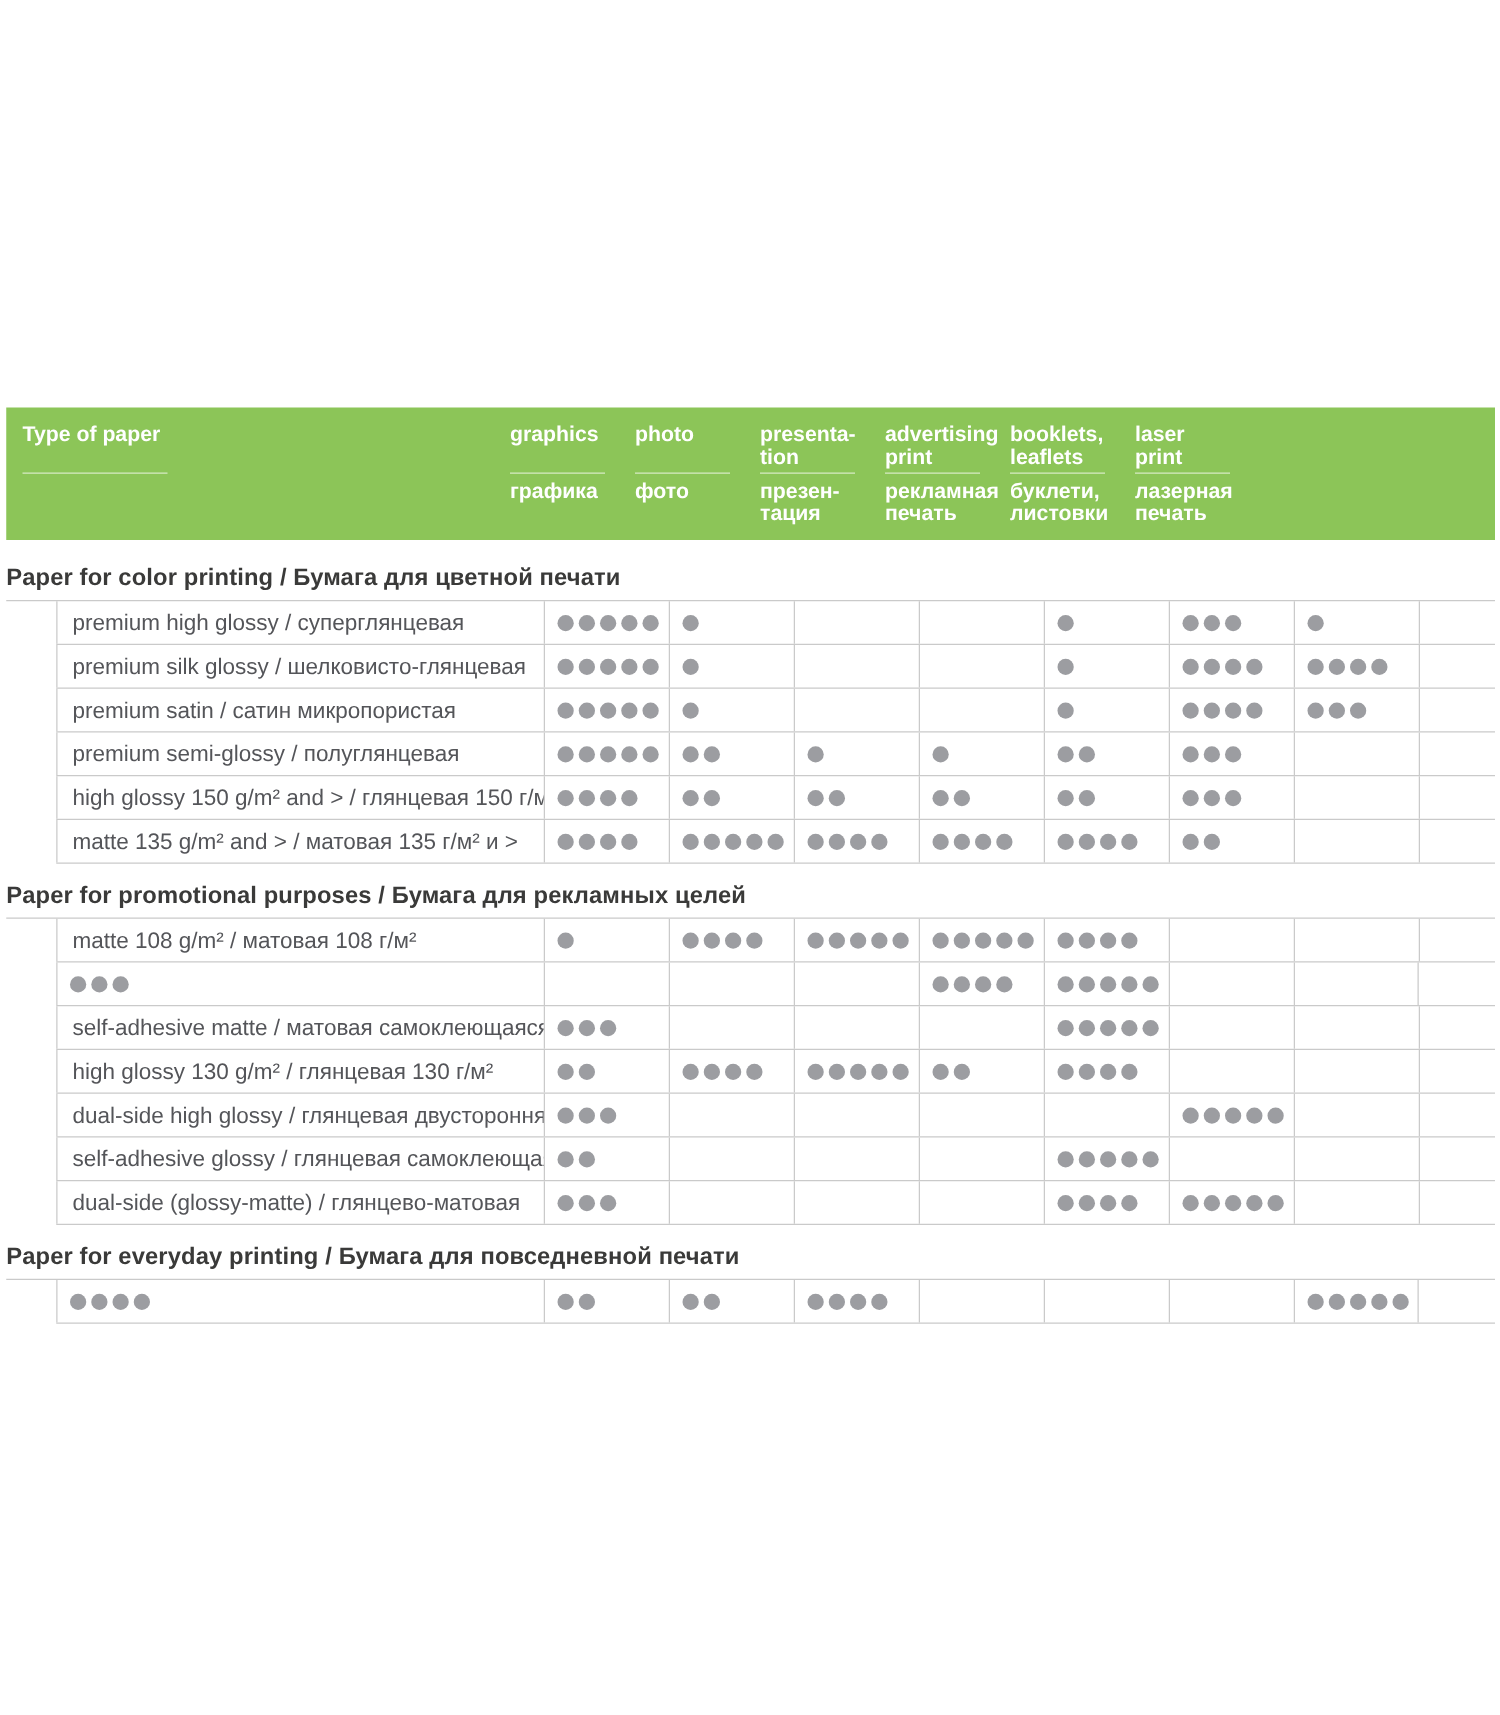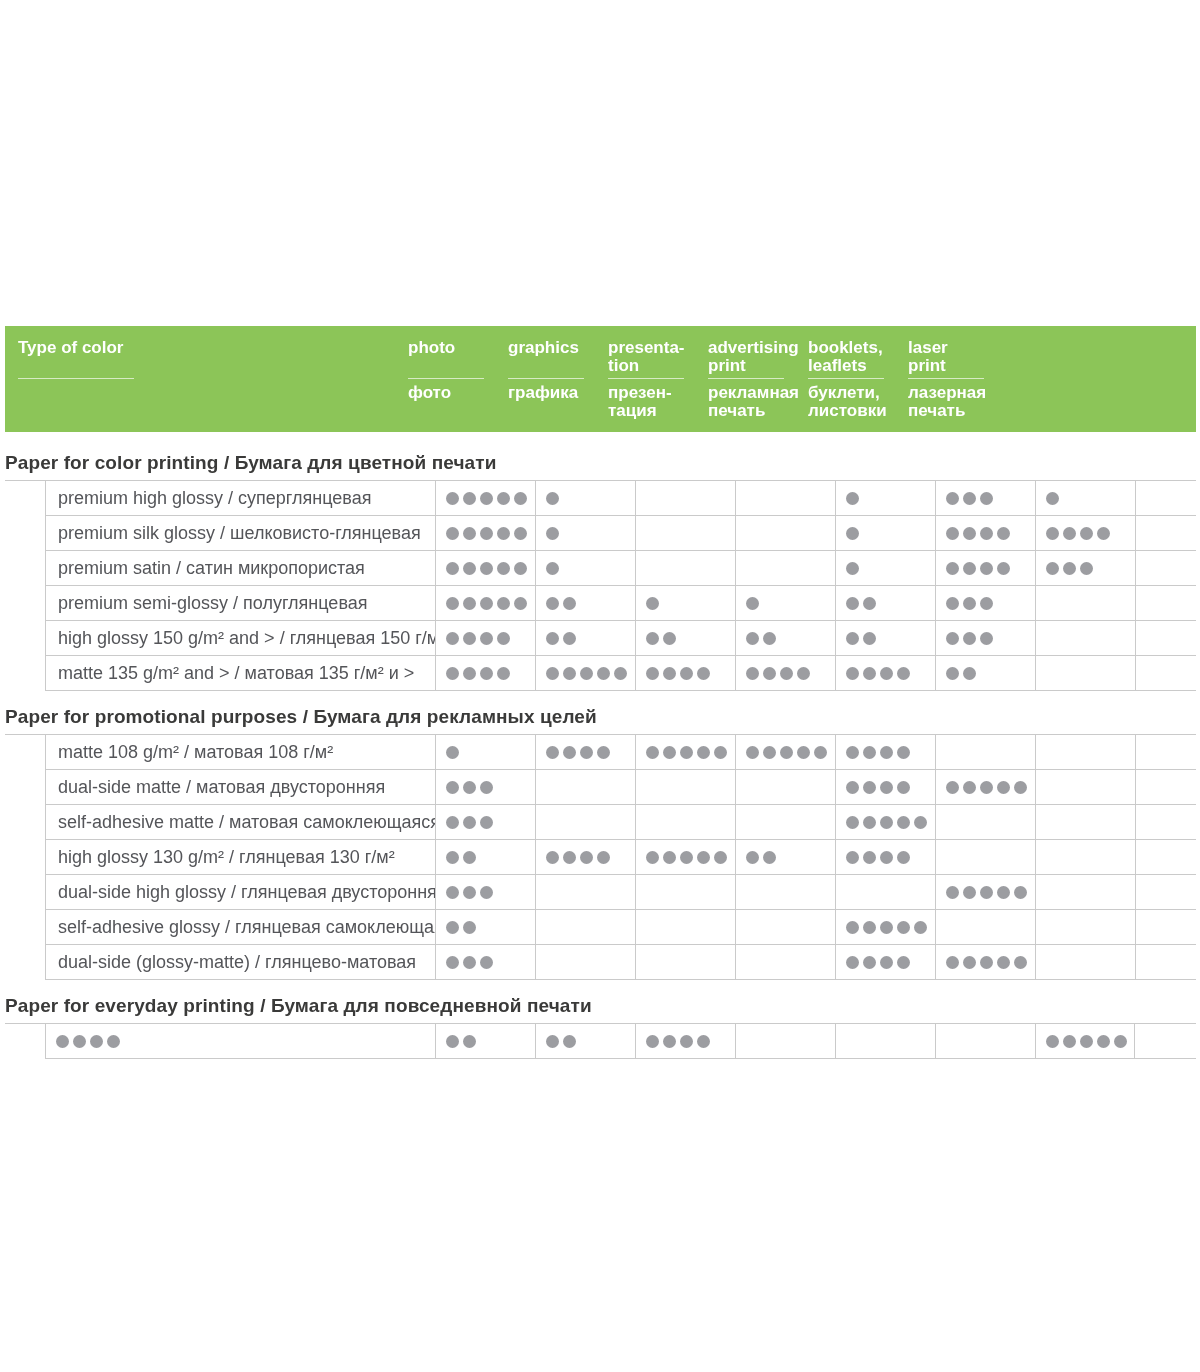--- a/index.html
+++ b/index.html
@@ -69,33 +69,33 @@
     background:var(--dot,#9c9da1);
     flex:0 0 auto;
   }
 </style>
 </head>
 <body>
 
 <div class="sheet">
   <div class="thead">
     <div class="th label">
-      <div class="en">Type of color</div>
+      <div class="en">Type of paper</div>
       <div class="rule"></div>
     </div>
 
   <div class="th">
+        <div class="en">graphics</div>
+        <div class="rule"></div>
+        <div class="ru">графика</div>
+      </div>
+      <div class="th">
         <div class="en">photo</div>
         <div class="rule"></div>
         <div class="ru">фото</div>
-      </div>
-      <div class="th">
-        <div class="en">graphics</div>
-        <div class="rule"></div>
-        <div class="ru">графика</div>
       </div>
       <div class="th">
         <div class="en">presenta-
 tion</div>
         <div class="rule"></div>
         <div class="ru">презен-
 тация</div>
       </div>
       <div class="th">
         <div class="en">advertising
@@ -461,21 +461,20 @@
               <div class="dots"></div>
             </div>
             <div class="cell dots-cell">
               <div class="dots"></div>
             </div>
             <div class="cell dots-cell">
               <div class="dots"></div>
             </div>
           </div>
           <div class="row">
-            <div class="cell label-cell">dual-side matte / матовая двусторонняя</div>
             <div class="cell dots-cell">
               <div class="dots">
                 <div class="dot"></div>
                 <div class="dot"></div>
                 <div class="dot"></div>
               </div>
             </div>
             <div class="cell dots-cell">
               <div class="dots"></div>
             </div>

